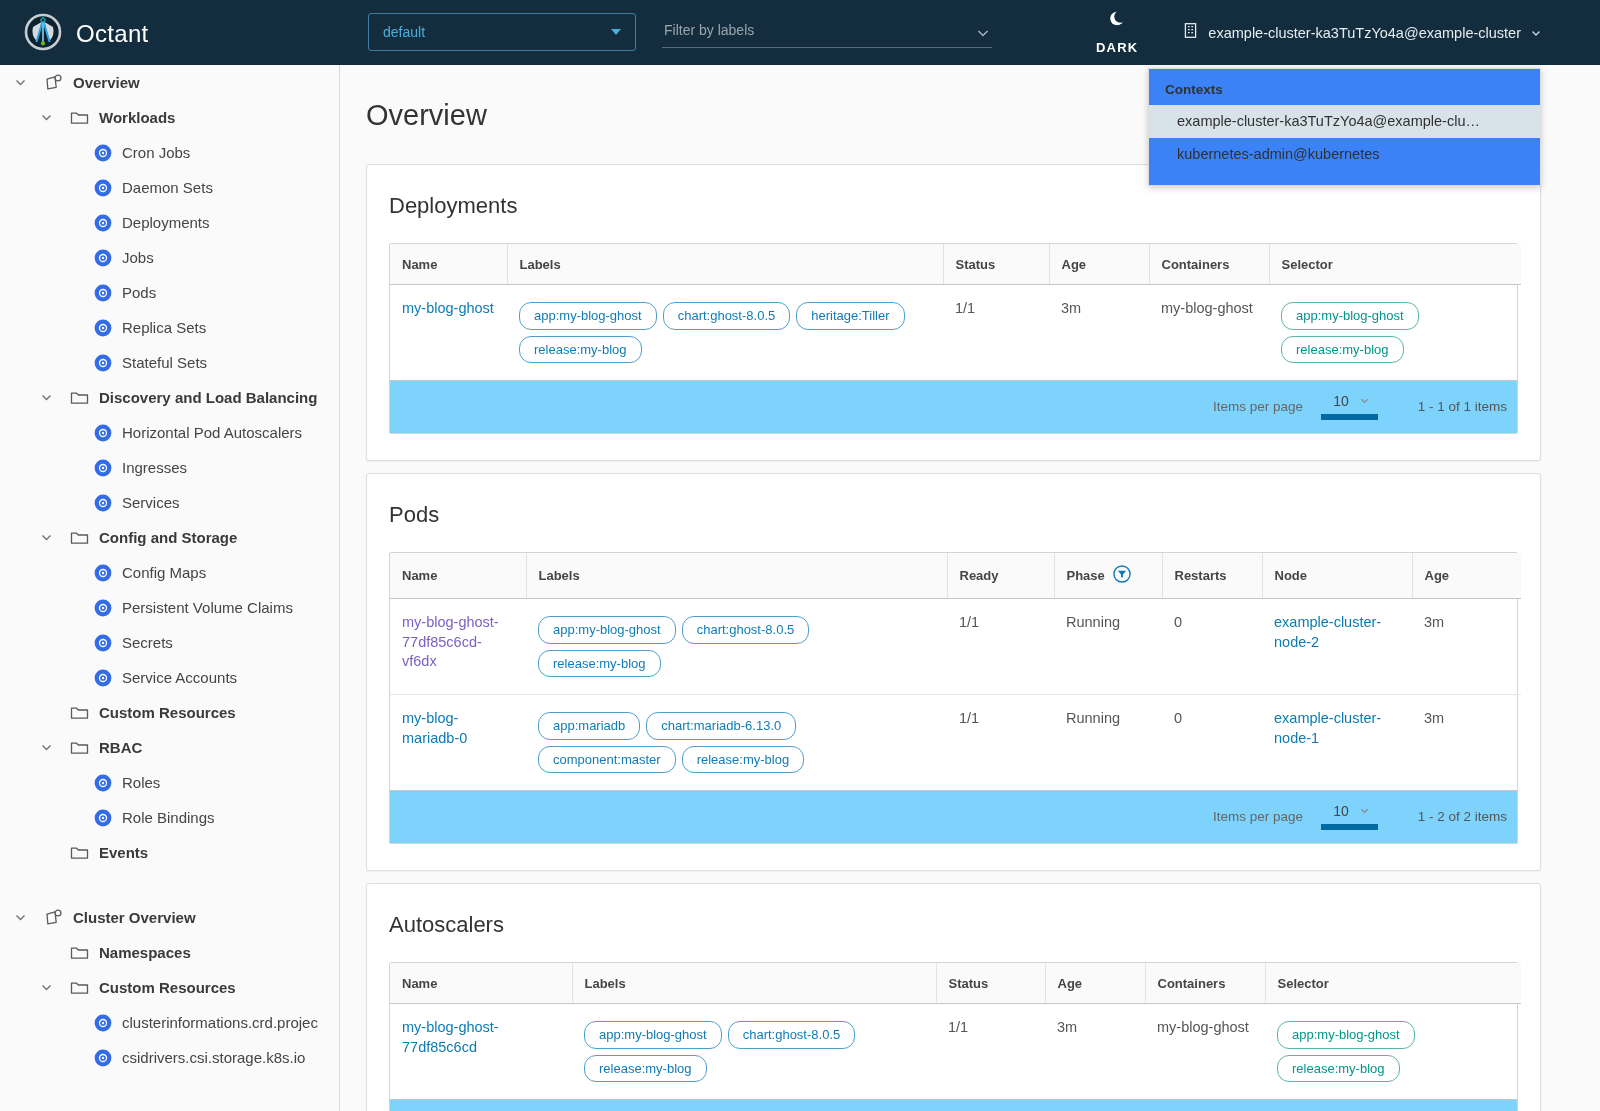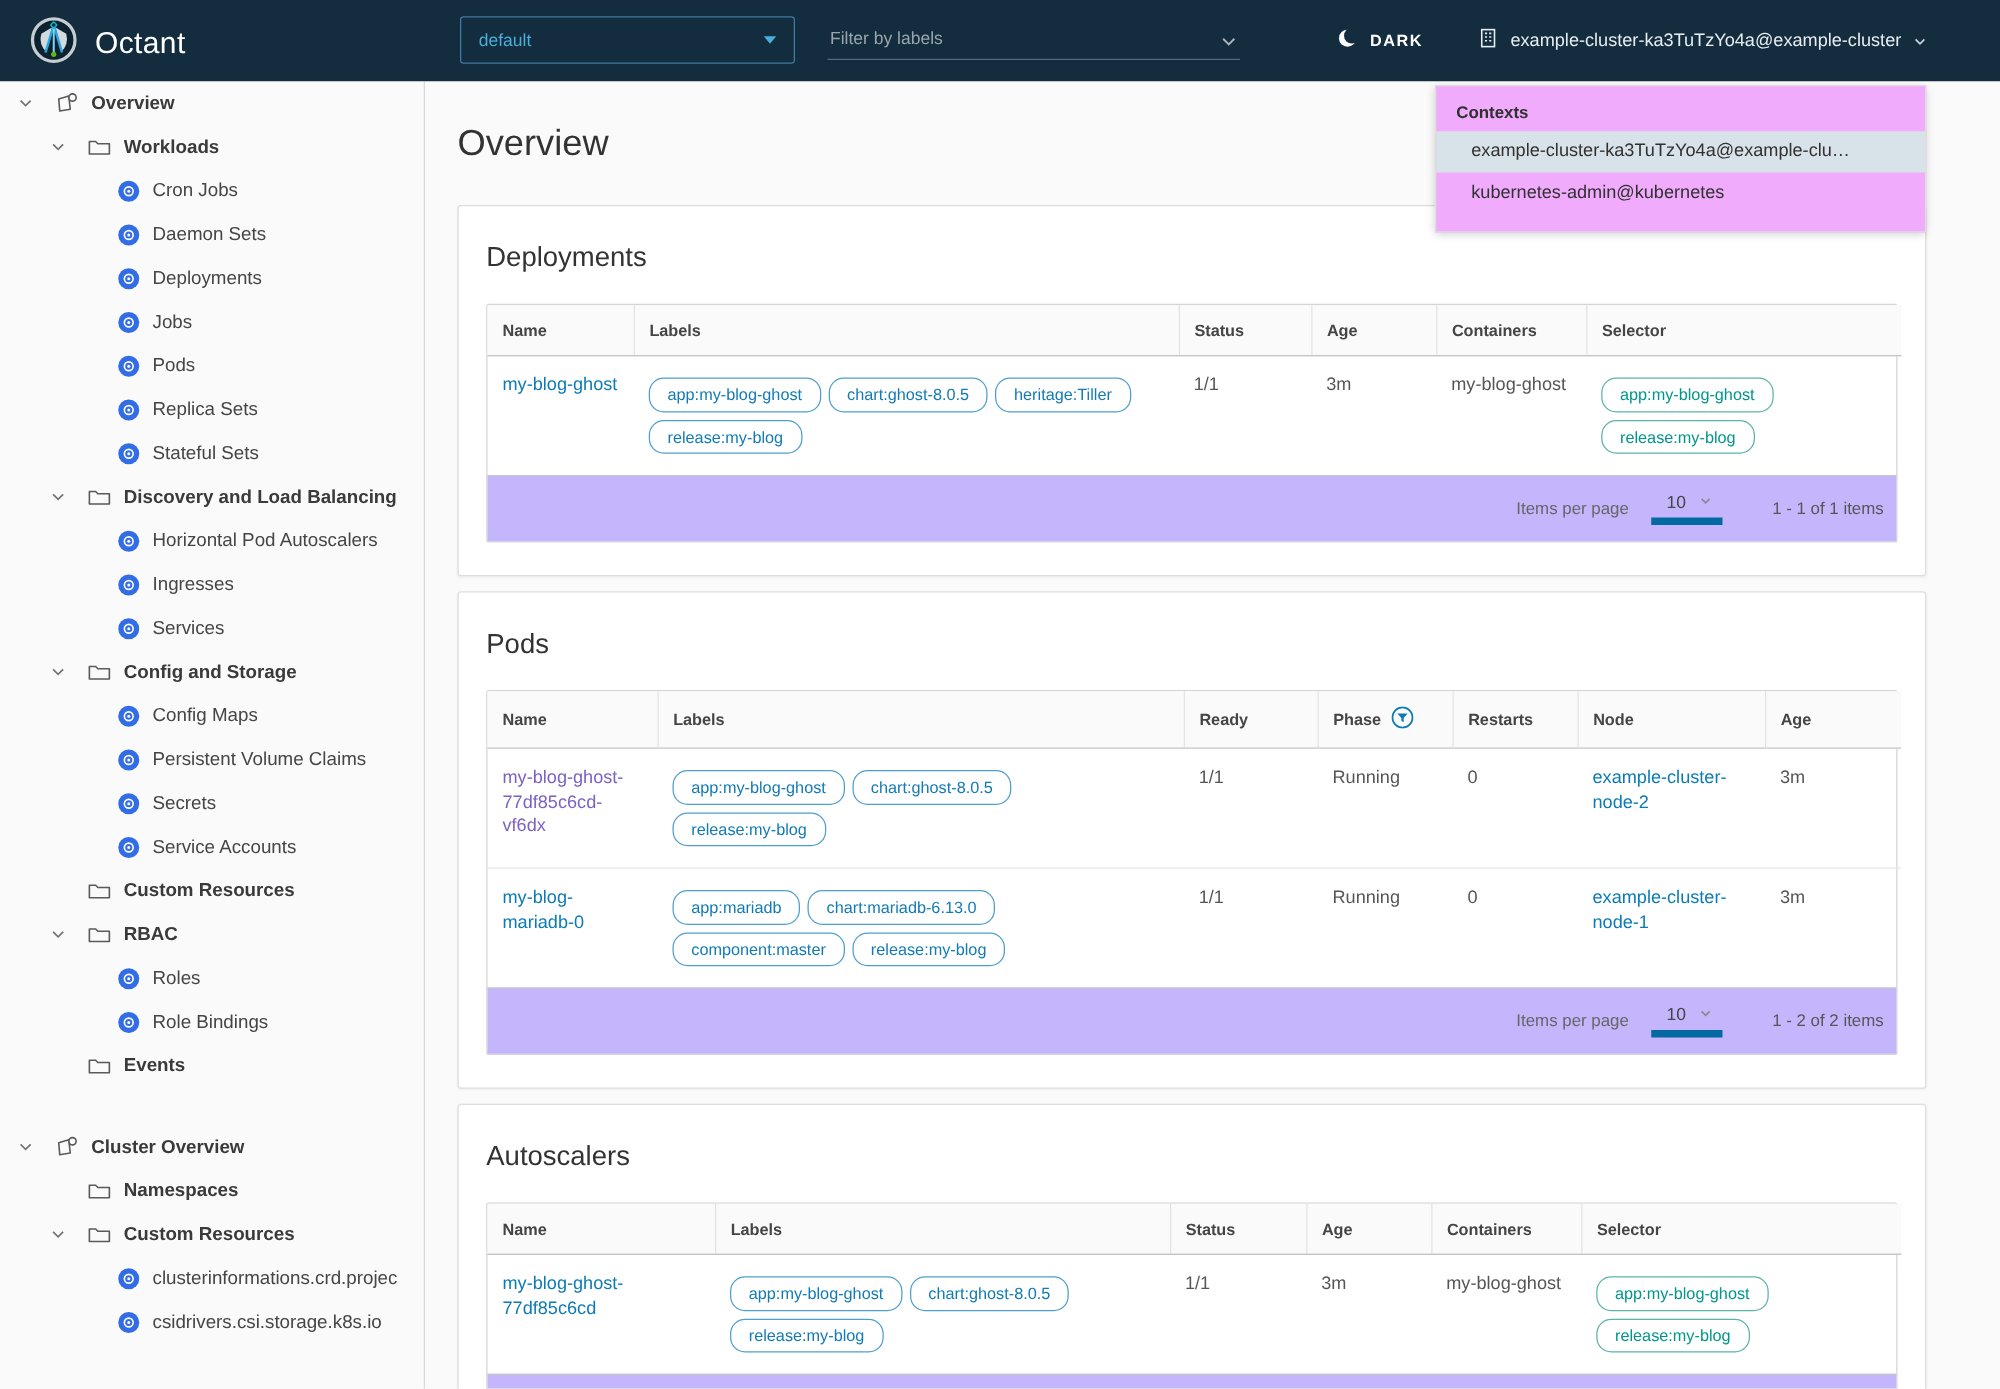--- a/index.html
+++ b/index.html
@@ -21,27 +21,27 @@
   .caret-down{width:0;height:0;border-left:5px solid transparent;border-right:5px solid transparent;border-top:6px solid #49afd9;}
   .label-filter{position:absolute;left:662px;top:18px;width:330px;}
   .label-filter input{
     width:100%;box-sizing:border-box;background:transparent;border:none;outline:none;
     border-bottom:1px solid #5a6a75;color:#cfd8dd;font-size:14px;padding:4px 24px 9px 2px;
     font-family:"Liberation Sans",sans-serif;
   }
   .label-filter input::placeholder{color:#9aa6ad;opacity:1;}
   .label-filter .chev{position:absolute;right:2px;top:8px;}
   .topbar-right{position:absolute;right:58px;top:0;height:65px;display:flex;align-items:center;gap:44px;}
-  .theme-toggle{display:flex;align-items:center;gap:9px;cursor:pointer;}
+  .theme-toggle{display:flex;align-items:center;gap:9px;cursor:pointer;flex-direction:column;}
   .theme-toggle .theme-label{color:#fff;font-size:13px;font-weight:bold;letter-spacing:1.2px;}
   .context-switcher{display:flex;align-items:center;gap:9px;cursor:pointer;}
   .context-switcher .ctx-label{color:#e7edf1;font-size:14.5px;}
   
   .ctx-menu{
-    position:absolute;top:68px;right:59px;width:391px;background:#f0abfc;z-index:40;
+    position:absolute;top:68px;right:59px;width:391px;background:#3b82f6;z-index:40;
     border:1px solid #ddd;box-shadow:0 2px 7px rgba(0,0,0,.2);padding-bottom:14px;
   }
   .ctx-menu-title{font-size:13.5px;font-weight:bold;color:#313131;padding:13px 16px 8px 16px;}
   .ctx-item{height:33px;line-height:33px;padding:0 14px 0 28px;font-size:14.5px;color:#313131;
     white-space:nowrap;overflow:hidden;cursor:pointer;}
   .ctx-item.selected{background:#d8e2e9;}
   
   .sidebar{
     position:absolute;top:65px;left:0;width:340px;bottom:0;background:#fafafa;
     border-right:1px solid #d9d9d9;overflow:hidden;box-sizing:border-box;
@@ -78,21 +78,21 @@
   .th-inner{display:flex;align-items:center;gap:8px;}
   a.cell-link{color:#0c7bb5;text-decoration:none;cursor:pointer;}
   a.cell-link.visited{color:#7b61c5;}
   .pill{
     display:inline-block;border:1px solid #4f9fcc;color:#127bb5;border-radius:12px;
     padding:4px 14px;font-size:13px;margin:3px 6px 3px 0;white-space:nowrap;
   }
   .pill.teal{border-color:#5cb4a8;color:#00968b;}
   .grid-footer{
     display:flex;align-items:center;justify-content:flex-end;gap:18px;
-    border-top:1px solid #c6c6c6;background:#c4b5fd;padding:11px 10px 13px 10px;
+    border-top:1px solid #c6c6c6;background:#7dd3fc;padding:11px 10px 13px 10px;
     font-size:13.5px;color:#666;
   }
   .pp-select{
     display:inline-flex;align-items:center;gap:10px;border-bottom:6px solid #0369a1;
     padding:1px 8px 5px 12px;color:#454545;cursor:pointer;font-size:14px;
   }
   .grid-footer .range{margin-left:22px;color:#565656;}
 </style>
 </head>
 <body>

